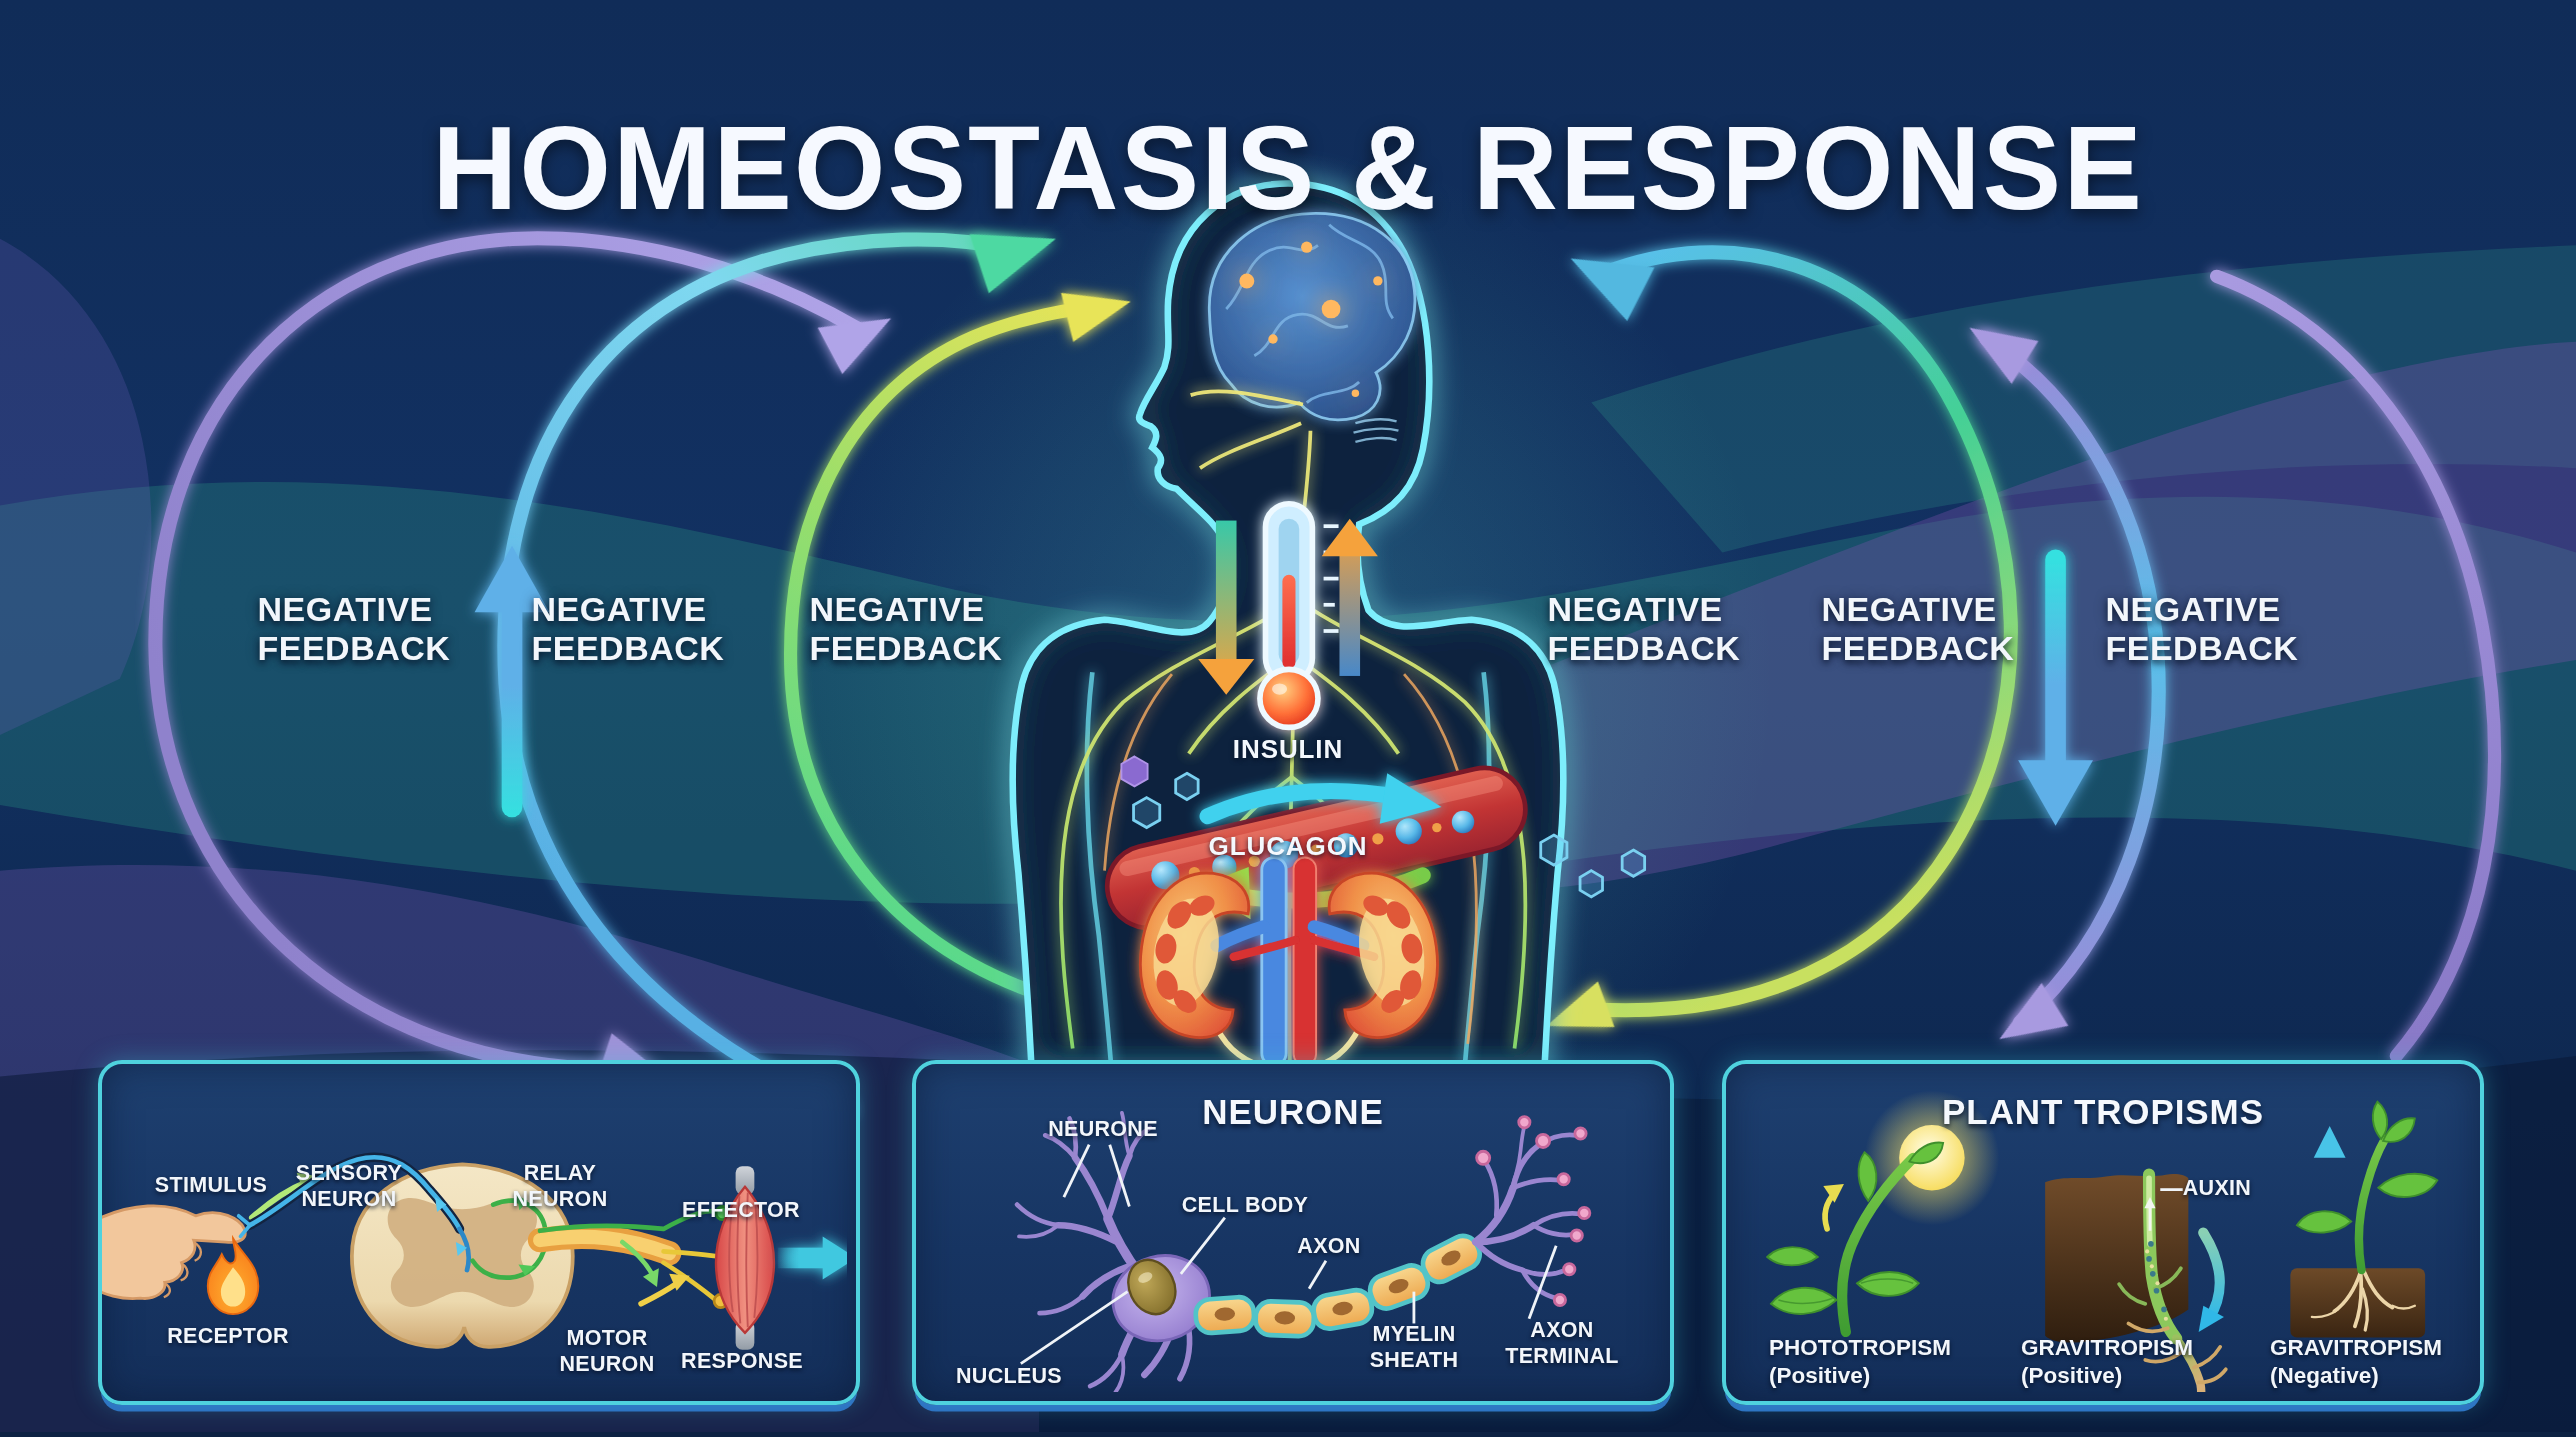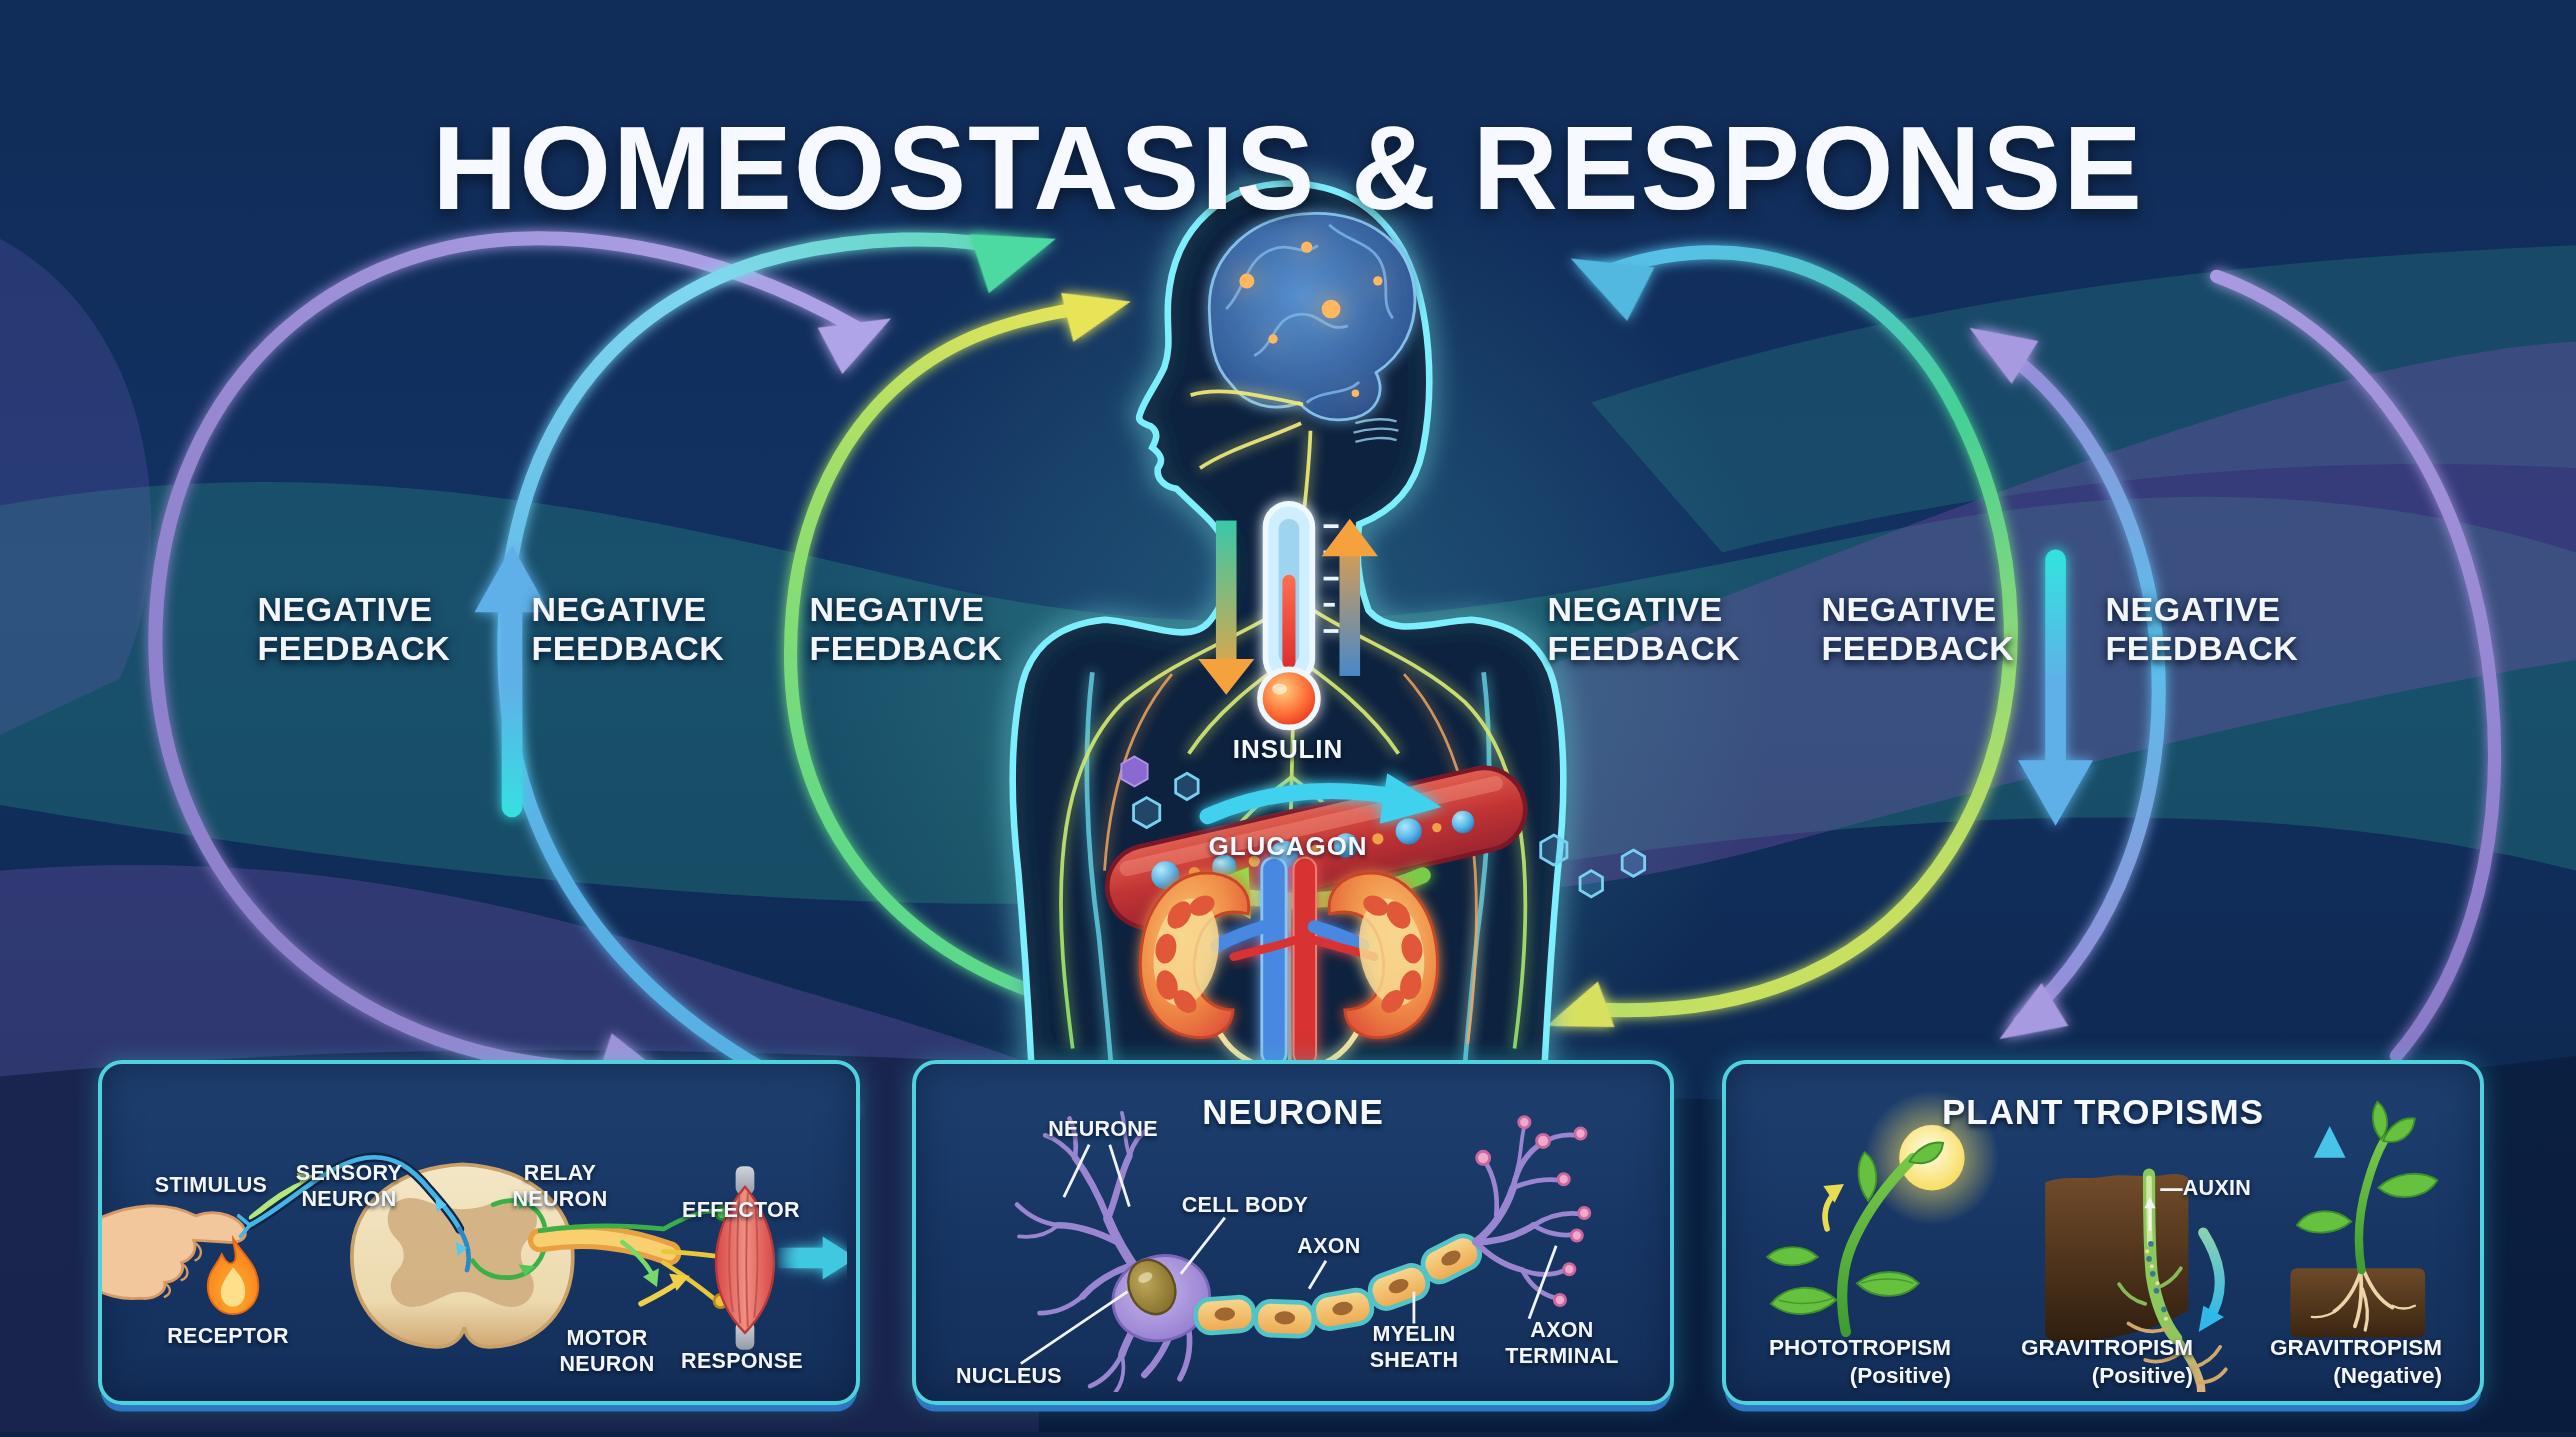--- a/index.html
+++ b/index.html
@@ -20,21 +20,21 @@
   .panel{position:absolute;height:337px;width:754px;border:4.7px solid #4fd2de;border-radius:24px;
     background:linear-gradient(180deg,#1e4070 0%,#173563 55%,#142f5a 100%);
     box-shadow:0 0 24px rgba(60,200,220,.35),0 9.4px 0 -2.8px #2d6cc0, inset 0 0 37px rgba(10,25,55,.6);}
   .panel-title{position:absolute;left:0;top:28px;width:100%;text-align:center;
     font-size:35px;font-weight:700;color:#f5f8fd;letter-spacing:0.9px;
     text-shadow:0 2.8px 5.6px rgba(4,14,34,.8);}
   .panel-art{position:absolute;left:0;top:0;width:745px;height:328px;}
   .plabel{position:absolute;transform:translate(-50%,-50%);text-align:center;
     font-size:21.5px;font-weight:700;color:#f2f6fb;line-height:1.2;letter-spacing:0.3px;
     text-shadow:0 1.9px 4.7px rgba(4,14,34,.85);}
-  .pstack{position:absolute;transform:translate(-50%,-50%);text-align:right;
+  .pstack{position:absolute;transform:translate(-50%,-50%);text-align:left;
     font-size:22.5px;font-weight:700;color:#f2f6fb;line-height:1.25;
     text-shadow:0 1.9px 4.7px rgba(4,14,34,.85);}
   .pstack span{display:block;}
 </style>
 </head>
 <body>
 
 <div class="stage">
 
 <svg class="bg-art" width="2576" height="1438" viewBox="0 0 2752 1536">

